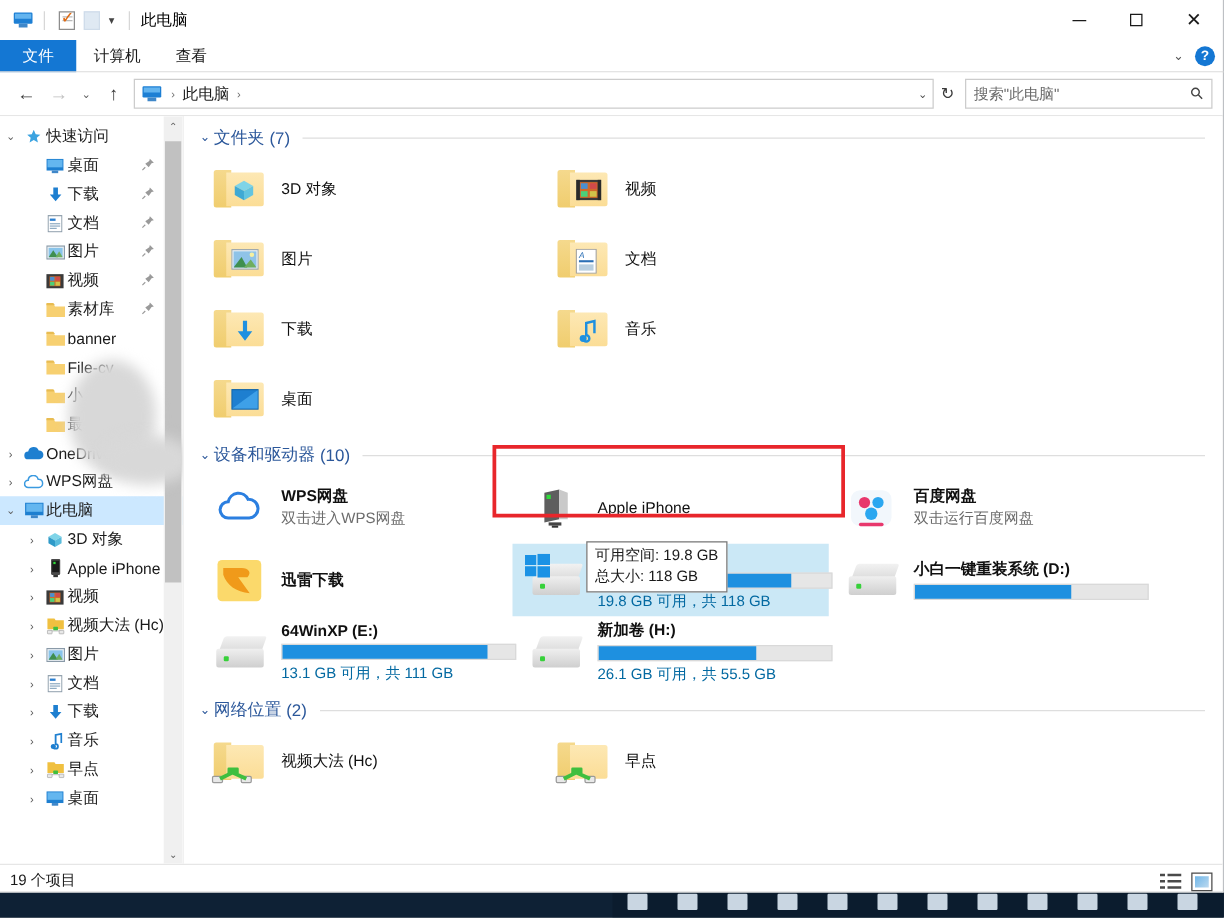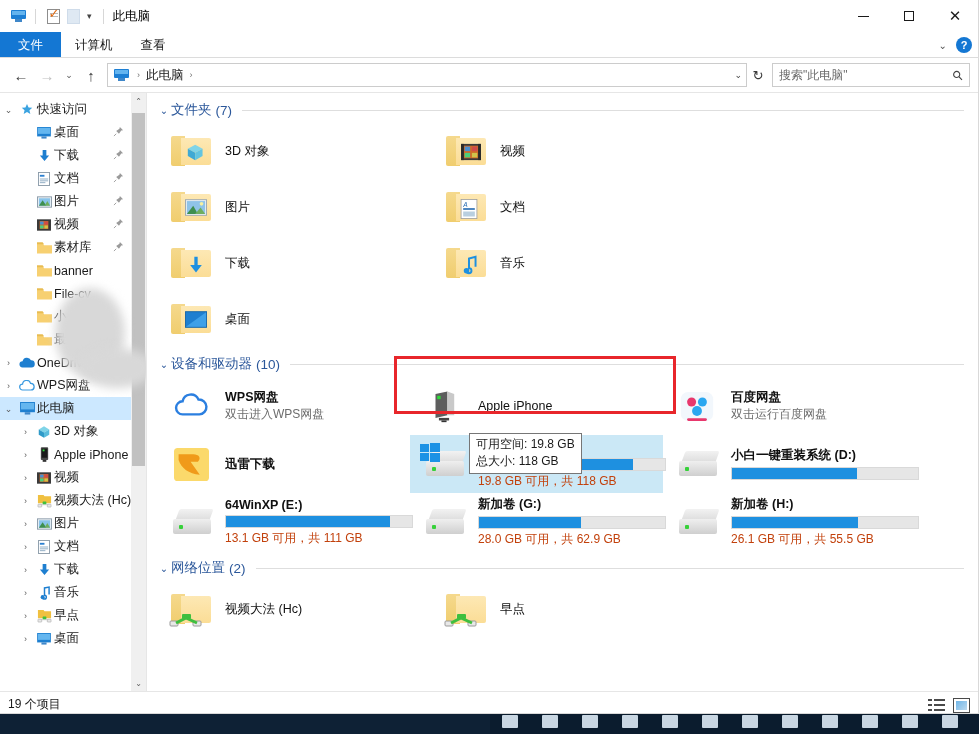--- a/index.html
+++ b/index.html
@@ -138,21 +138,21 @@
   .tile{ width:275px; height:56px; display:flex; align-items:center; padding-left:14px; }
   .tile.drive{ width:253px; height:58px; }
   .tile.sel{ background:#cbe8f6; }
   .tile .ticon{ width:48px; height:44px; flex:none; position:relative; }
   .tile .tbody{ margin-left:6px; min-width:0; }
   .tname{ font-size:12.5px; color:#101010; white-space:nowrap;}
   .tname.b{ font-weight:bold; }
   .tsub{ font-size:12px; color:#6c6c6c; white-space:nowrap;}
   .bar{ width:188px; height:13px; background:#e6e6e6; border:1px solid #d9d9d9; margin:3px 0 2px; position:relative;}
   .bar .fill{ height:100%; }
-  .cap{ font-size:12px; color:#c2410c; white-space:nowrap;}
+  .cap{ font-size:12px; color:#0369a1; white-space:nowrap;}
 
   
   .folder{ position:relative; width:40px; height:34px; }
   .folder .back{ position:absolute; left:0; top:2px; width:14px; height:30px;
     background:linear-gradient(180deg,#f5d98d,#f0cd6e); border-radius:2px 0 0 2px;}
   .folder .front{ position:absolute; left:10px; top:4px; width:30px; height:27px;
     background:linear-gradient(180deg,#fde8b4,#fbdd96); border-radius:0 2px 2px 0;}
   .folder .emb{ position:absolute; left:14px; top:9px; width:22px; height:18px; }
 
   
@@ -830,36 +830,20 @@
             </div>
             <div class="tile drive">
               <div class="ticon" style="display: flex; align-items: center;">
                 <div class="driveicon">
                   <div class="top"></div>
                   <div class="face"></div>
                   <div class="led"></div>
                 </div>
               </div>
               <div class="tbody">
-                <div class="tname b">新加卷 (G:)</div>
-                <div class="bar">
-                  <div class="fill" style="width: 55%; background: rgb(30, 144, 224);"></div>
-                </div>
-                <div class="cap">28.0 GB 可用，共 62.9 GB</div>
-              </div>
-            </div>
-            <div class="tile drive">
-              <div class="ticon" style="display: flex; align-items: center;">
-                <div class="driveicon">
-                  <div class="top"></div>
-                  <div class="face"></div>
-                  <div class="led"></div>
-                </div>
-              </div>
-              <div class="tbody">
                 <div class="tname b">新加卷 (H:)</div>
                 <div class="bar">
                   <div class="fill" style="width: 68%; background: rgb(30, 144, 224);"></div>
                 </div>
                 <div class="cap">26.1 GB 可用，共 55.5 GB</div>
               </div>
             </div>
           </div>
           <div class="grouphdr">
             <span class="gcaret">⌄</span>

